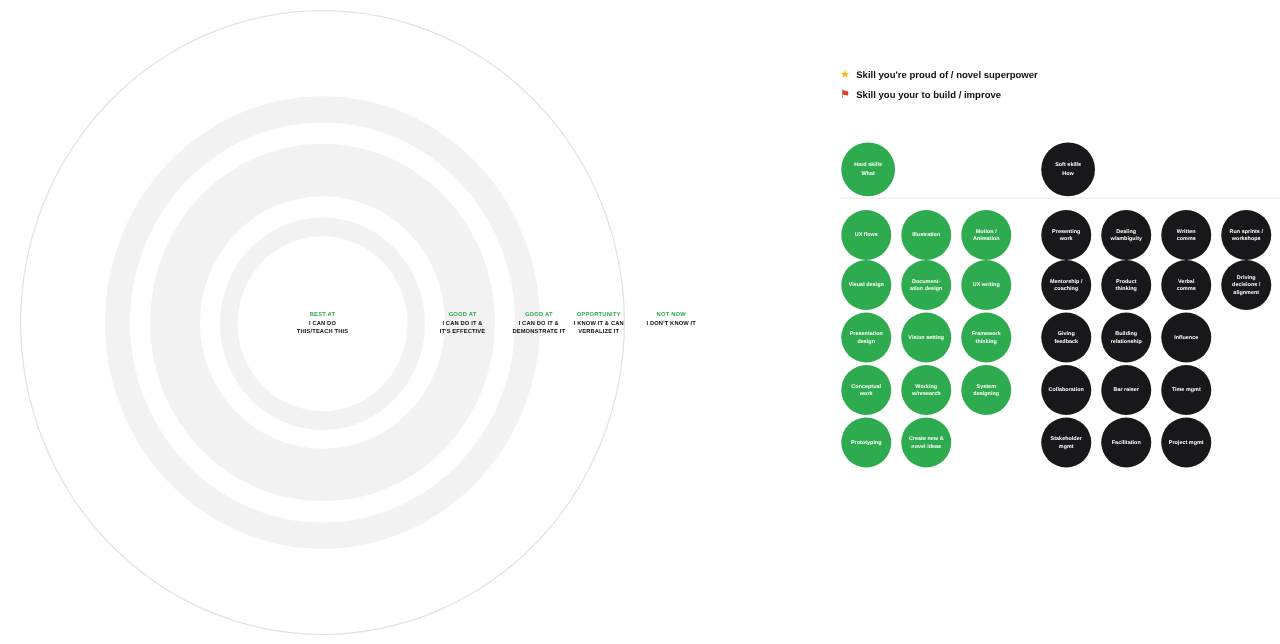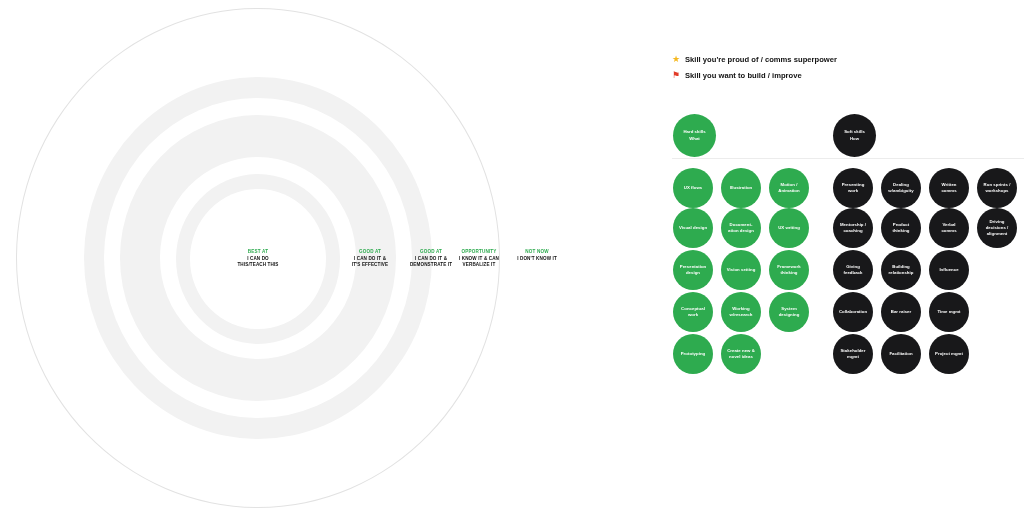--- a/index.html
+++ b/index.html
@@ -253,25 +253,25 @@
       <span>I DON'T KNOW IT</span>
     </span>
   </div>
 </div>
 
 <div id="skills-panel">
 
   <div id="legend">
     <div class="legend-row">
       <span class="legend-icon" id="legend-star-icon">★</span>
-      <span class="legend-text">Skill you're proud of / comms superpower</span>
+      <span class="legend-text">Skill you're proud of / novel superpower</span>
     </div>
     <div class="legend-row">
       <span class="legend-icon" id="legend-flag-icon">⚑</span>
-      <span class="legend-text">Skill you want to build / improve</span>
+      <span class="legend-text">Skill you your to build / improve</span>
     </div>
   </div>
 
   <div class="bubble green" id="header-hard">
     <div>
       <span>Hard skills</span>
       <span>What</span>
     </div>
   </div>
 

